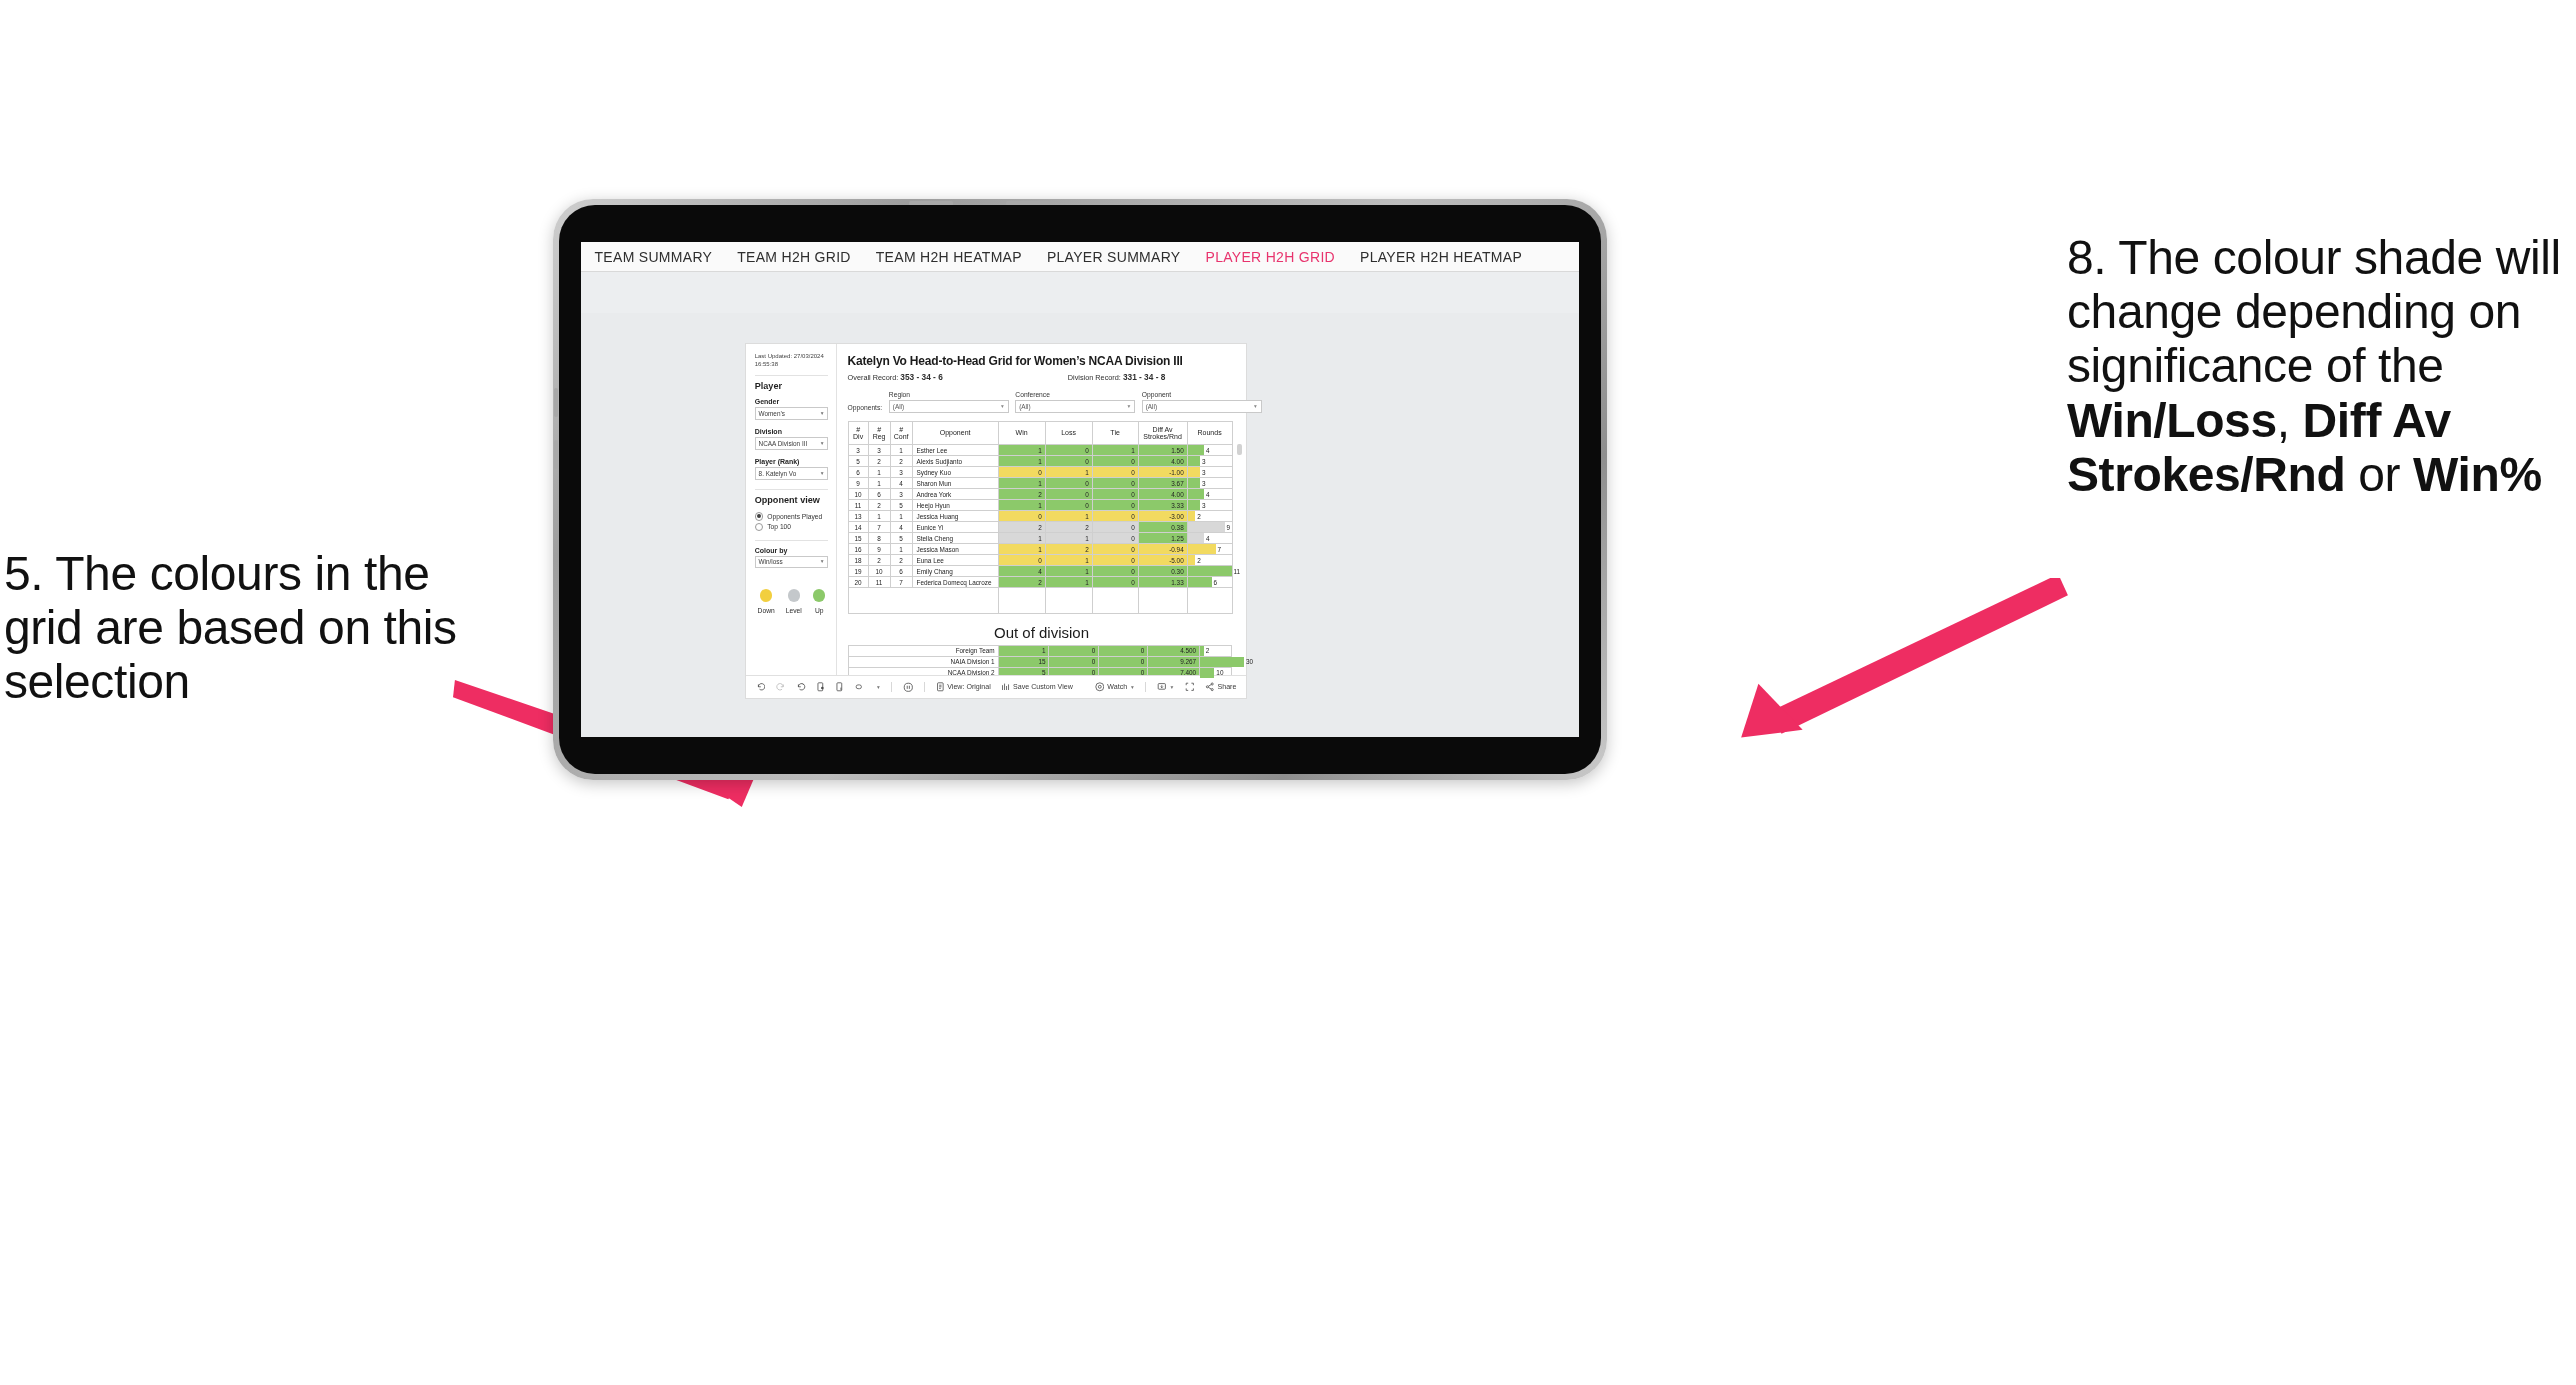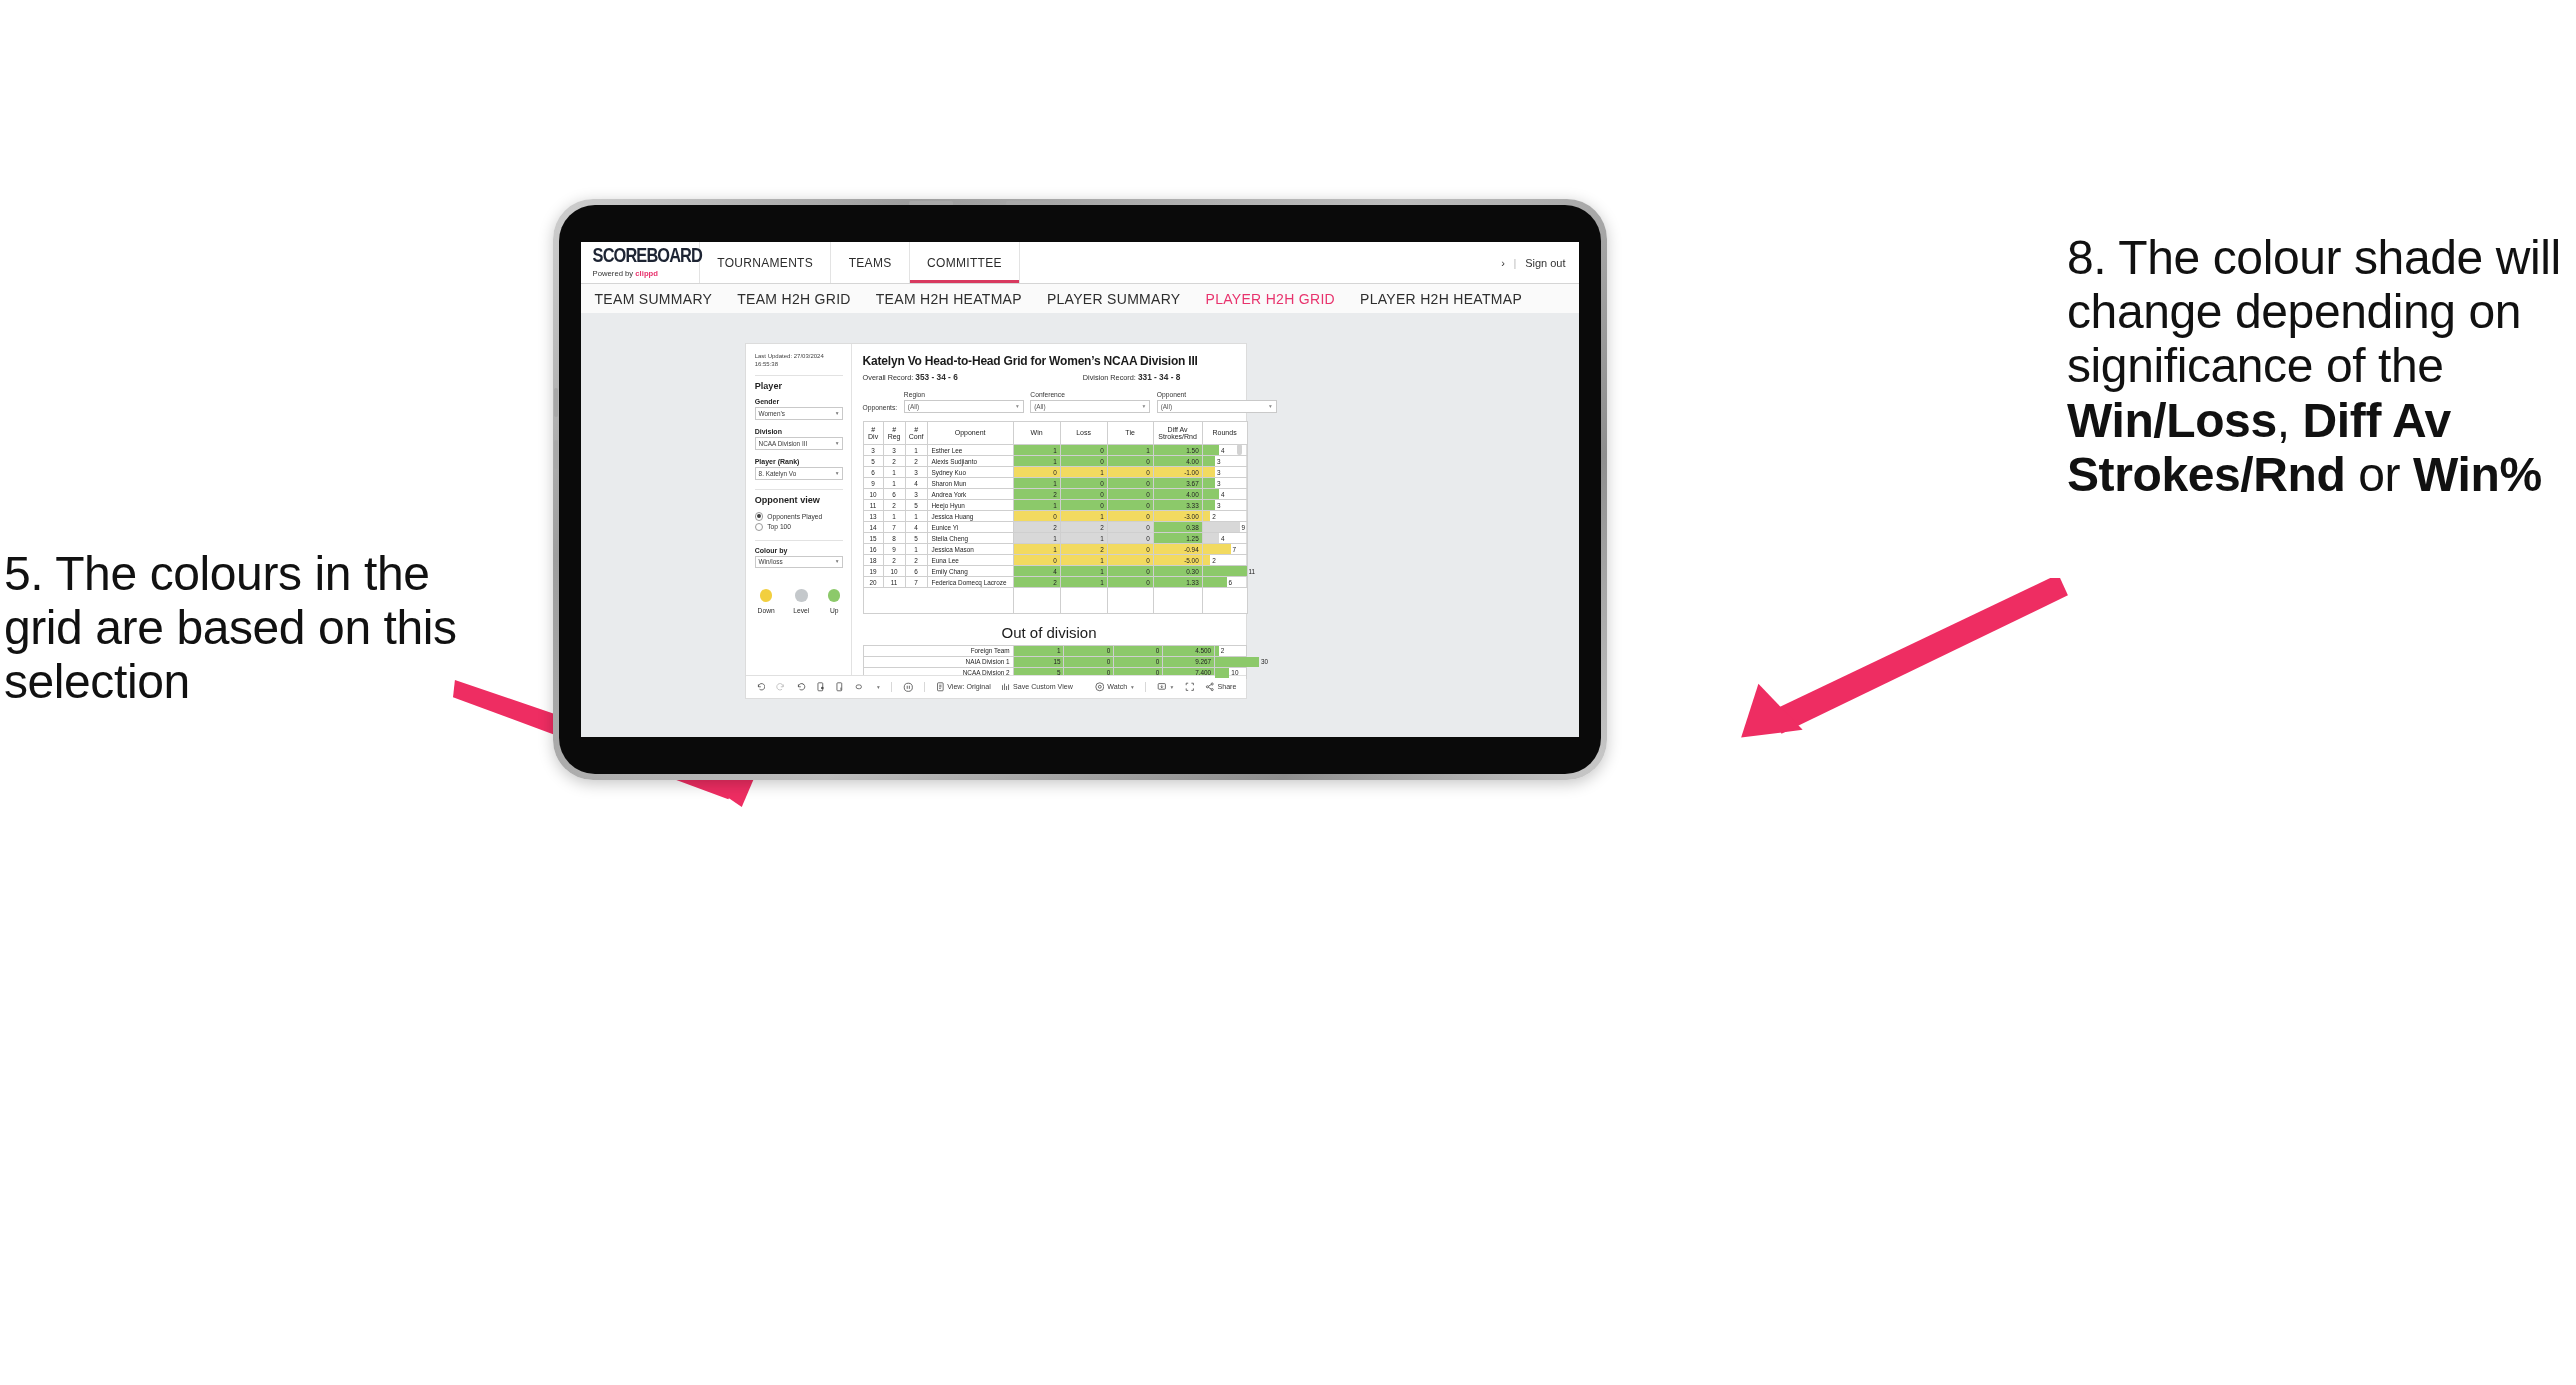--- a/index.html
+++ b/index.html
@@ -51,21 +51,21 @@
 
   .canvas{position:absolute;left:0;right:0;top:71px;bottom:0;background:#e9ebed;}
 
   
   .viz{position:absolute;left:165px;top:31px;width:500px;height:354px;
        background:#fff;display:flex;flex-direction:column;
        box-shadow:0 0 0 1px #dcdcdc;}
   .viz-body{flex:1;display:flex;min-height:0;}
 
   
-  .side{width:106px;border-right:1px solid #e2e2e2;padding:7.7px 7.7px 0 8.7px;
+  .side{width:91px;border-right:1px solid #e2e2e2;padding:7.7px 7.7px 0 8.7px;
         box-sizing:border-box;font-size:6.7px;color:#333;}
   .upd{font-size:6px;line-height:1.35;color:#444;}
   .hr{height:1px;background:#e2e2e2;margin:6.7px 0 5.8px;}
   .sect{font-size:9.1px;font-weight:700;color:#1f1f1f;margin:1px 0 6.7px;}
   .fl{font-size:7px;font-weight:700;color:#252525;margin-bottom:1.9px;}
   .sel{height:10.6px;border:1px solid #c9c9c9;background:#fff;display:flex;
        align-items:center;padding:0 2.9px;font-size:6.4px;color:#3a3a3a;
        justify-content:space-between;margin-bottom:8.7px;}
   .sel .car{font-size:4.8px;color:#777;}
   .radio{display:flex;align-items:center;gap:3.9px;margin:1.9px 0;font-size:6.7px;}
@@ -156,34 +156,20 @@
 <div id="tablet">
   <div class="tablet-frame"></div>
   <div class="tab-btn" style="left:356px;top:1.9px;width:44px;height:4.8px;"></div>
   <div class="tab-btn" style="left:453px;top:1.9px;width:44px;height:4.8px;"></div>
   <div class="tab-btn" style="left:1px;top:189px;width:3.9px;height:29px;"></div>
   <div class="tab-btn" style="left:1px;top:241px;width:3.9px;height:29px;"></div>
   <div class="tablet-bezel"></div>
 
   <div class="tablet-screen">
 
-    <div class="appbar">
-      <div class="brand">
-        <div class="brand-top">SCOREBOARD</div>
-        <div class="brand-sub"><span>Powered by </span><i>clippd</i></div>
-      </div>
-      <div class="navitem">TOURNAMENTS</div>
-      <div class="navitem">TEAMS</div>
-      <div class="navitem active">COMMITTEE</div>
-      <div class="appbar-right">
-        <span>›</span>
-        <span class="sep">|</span>
-        <span>Sign out</span>
-      </div>
-    </div>
 
     <div class="subbar">
       <div class="subitem">TEAM SUMMARY</div>
       <div class="subitem">TEAM H2H GRID</div>
       <div class="subitem">TEAM H2H HEATMAP</div>
       <div class="subitem">PLAYER SUMMARY</div>
       <div class="subitem active">PLAYER H2H GRID</div>
       <div class="subitem">PLAYER H2H HEATMAP</div>
     </div>
 

